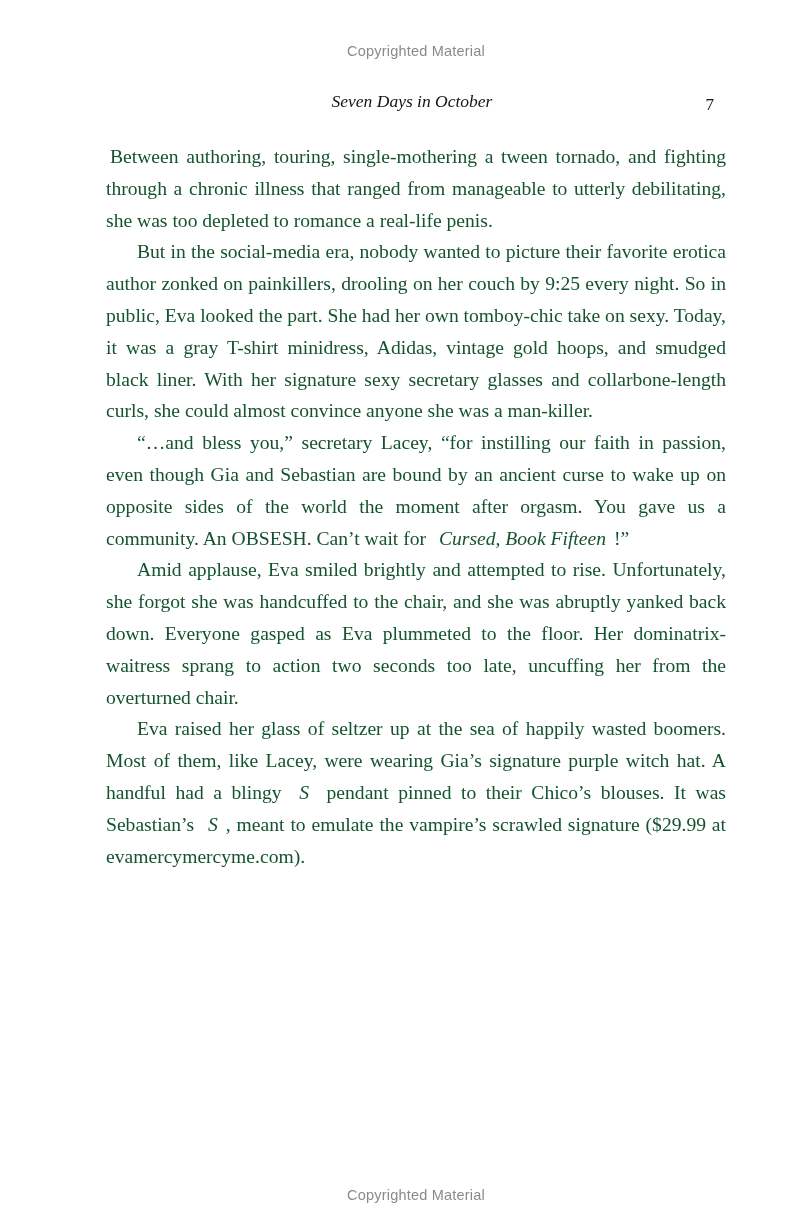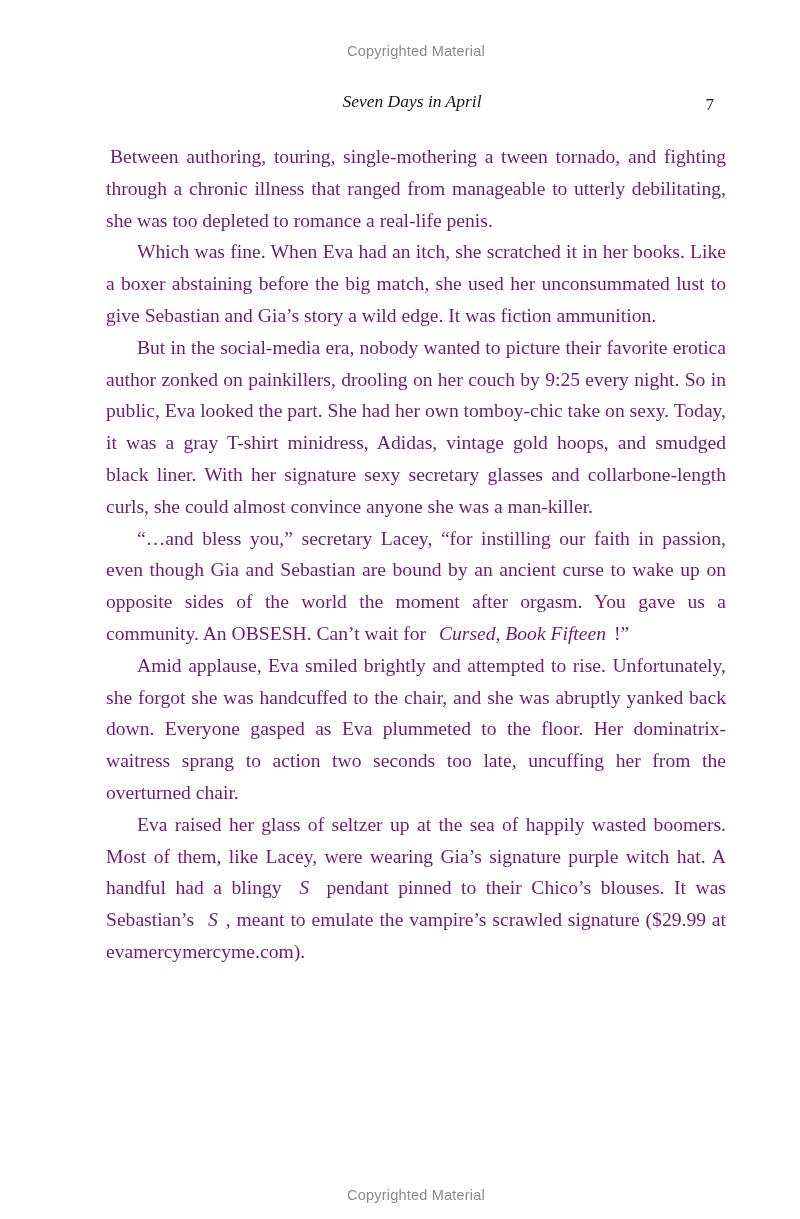--- a/index.html
+++ b/index.html
@@ -42,41 +42,40 @@
     font-size: 17px;
   }
   .body-text {
     position: absolute;
     top: 125px;
     left: 90px;
     width: 620px;
     font-size: 19.6px;
     line-height: 31.8px;
     text-align: justify;
-    color: #701a75;
+    color: #14532d;
   }
   .para { margin: 0; }
   .para.indent { text-indent: 27px; }
   .para em { }
 </style>
 </head>
 <body>
 
 <div class="page">
 
   <div class="copyright top">Copyrighted Material</div>
 
   <div class="running-header">
-    <span class="running-title">Seven Days in April</span>
+    <span class="running-title">Seven Days in October</span>
     <span class="page-number">7</span>
   </div>
 
   <div class="body-text">
       <p class="para"><span>Between authoring, touring, single-mothering a tween tornado, and fighting through a chronic illness that ranged from manageable to utterly debilitating, she was too depleted to romance a real-life penis.</span></p>
-      <p class="para indent"><span>Which was fine. When Eva had an itch, she scratched it in her books. Like a boxer abstaining before the big match, she used her unconsummated lust to give Sebastian and Gia’s story a wild edge. It was fiction ammunition.</span></p>
       <p class="para indent"><span>But in the social-media era, nobody wanted to picture their favorite erotica author zonked on painkillers, drooling on her couch by 9:25 every night. So in public, Eva looked the part. She had her own tomboy-chic take on sexy. Today, it was a gray T-shirt minidress, Adidas, vintage gold hoops, and smudged black liner. With her signature sexy secretary glasses and collarbone-length curls, she could almost convince anyone she was a man-killer.</span></p>
       <p class="para indent"><span>“…and bless you,” secretary Lacey, “for instilling our faith in passion, even though Gia and Sebastian are bound by an ancient curse to wake up on opposite sides of the world the moment after orgasm. You gave us a community. An OBSESH. Can’t wait for </span><em>Cursed, Book Fifteen</em><span>!”</span></p>
       <p class="para indent"><span>Amid applause, Eva smiled brightly and attempted to rise. Unfortunately, she forgot she was handcuffed to the chair, and she was abruptly yanked back down. Everyone gasped as Eva plummeted to the floor. Her dominatrix-waitress sprang to action two seconds too late, uncuffing her from the overturned chair.</span></p>
       <p class="para indent"><span>Eva raised her glass of seltzer up at the sea of happily wasted boomers. Most of them, like Lacey, were wearing Gia’s signature purple witch hat. A handful had a blingy </span><em>S</em><span> pendant pinned to their Chico’s blouses. It was Sebastian’s </span><em>S</em><span>, meant to emulate the vampire’s scrawled signature ($29.99 at evamercymercyme.com).</span></p>
     </div>
 
   <div class="copyright bottom">Copyrighted Material</div>
 
 </div>
 

